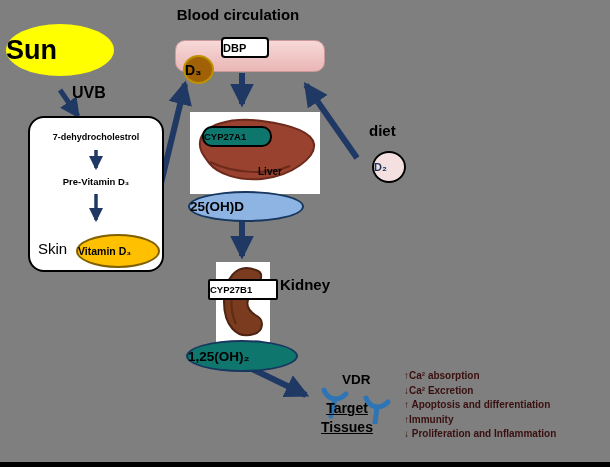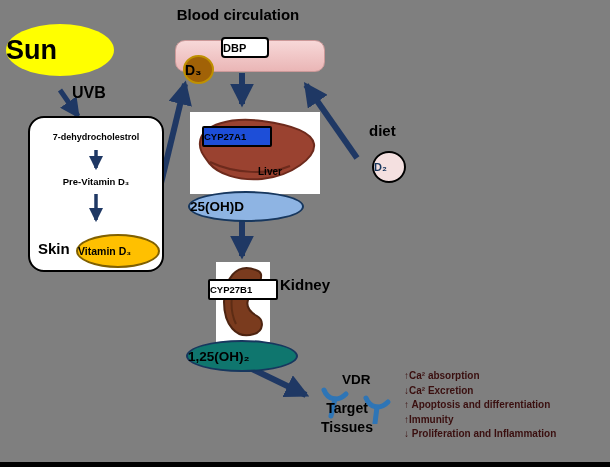--- a/index.html
+++ b/index.html
@@ -16,57 +16,57 @@
   
   .sun{left:6px;top:24px;width:108px;height:52px;background:#ffff00;border-radius:50%;
        font-size:27px;font-weight:bold;}
   .uvb{left:72px;top:84px;font-size:16px;font-weight:bold;}
 
   
   .skin-box{left:28px;top:116px;width:132px;height:152px;background:#fff;
             border:2px solid #000;border-radius:16px;}
   .precursor{left:0;top:14px;width:100%;text-align:center;font-size:9px;font-weight:bold;}
   .previt{left:0;top:58px;width:100%;text-align:center;font-size:9.5px;font-weight:bold;}
-  .skin-label{left:8px;top:122px;font-size:15px;font-weight:bold;text-align:right;}
+  .skin-label{left:8px;top:122px;font-size:15px;font-weight:normal;text-align:right;}
   .vitd3{left:46px;top:116px;width:80px;height:30px;background:#ffc000;
          border:2px solid #806000;border-radius:50%;font-size:10.5px;font-weight:bold;}
 
   
   .vessel{left:175px;top:40px;width:148px;height:30px;border-radius:10px;
           background:linear-gradient(#f7d8d8,#eab6b6);border:1px solid #c99;}
   .d3-circle{left:183px;top:55px;width:27px;height:25px;background:#a16207;
              border:2px solid #bf9000;border-radius:50%;font-size:14px;font-weight:bold;}
   .dbp{left:221px;top:37px;width:44px;height:17px;background:#fff;border:2px solid #000;
        border-radius:4px;font-size:11px;font-weight:bold;}
 
   
   .liver-rect{left:190px;top:112px;width:130px;height:82px;background:#fff;}
-  .cyp27a1{left:202px;top:126px;width:66px;height:17px;background:#1d4ed8;border:2px solid #000;
-           border-radius:2px;font-size:9.5px;font-weight:bold;}
+  .cyp27a1{left:202px;top:126px;width:66px;height:17px;background:#0f766e;border:2px solid #000;
+           border-radius:10px;font-size:9.5px;font-weight:bold;}
   .liver-label{left:258px;top:166px;font-size:10px;font-weight:bold;}
   .met1{left:188px;top:191px;width:112px;height:27px;background:#8eb4e3;
         border:2.5px solid #17375e;border-radius:50%;font-size:13.5px;font-weight:bold;}
 
   
   .kidney-rect{left:216px;top:262px;width:54px;height:80px;background:#fff;}
   .cyp27b1{left:208px;top:279px;width:66px;height:17px;background:#fff;border:2px solid #000;
            border-radius:2px;font-size:9.5px;font-weight:bold;}
   .kidney-label{left:280px;top:276px;font-size:15px;font-weight:bold;}
   .met2{left:186px;top:340px;width:108px;height:28px;background:#0f766e;
         border:2.5px solid #17375e;border-radius:50%;font-size:13.5px;font-weight:bold;}
 
   
   .diet{left:369px;top:122px;font-size:15px;font-weight:bold;}
   .d2-circle{left:372px;top:151px;width:30px;height:28px;background:#f4e0e0;
              border:2px solid #000000;border-radius:50%;font-size:11px;font-weight:bold;color:#17375e;}
 
   
   .vdr{left:342px;top:372px;font-size:13.5px;font-weight:bold;}
   .target-name{left:308px;top:399px;width:78px;text-align:center;font-size:14px;
-               font-weight:bold;line-height:19px;}
+               font-weight:bold;line-height:19px;text-decoration:underline;}
 
   
   .effects{left:404px;top:369px;font-size:10px;font-weight:bold;color:#3a0f0f;line-height:14.5px;}
   .effects div{white-space:nowrap;}
 
   .bottom-edge{left:0;bottom:0;width:610px;height:5px;background:#000;}
 
   svg{display:block;}
   .overlay{left:0;top:0;pointer-events:none;}
 </style>

